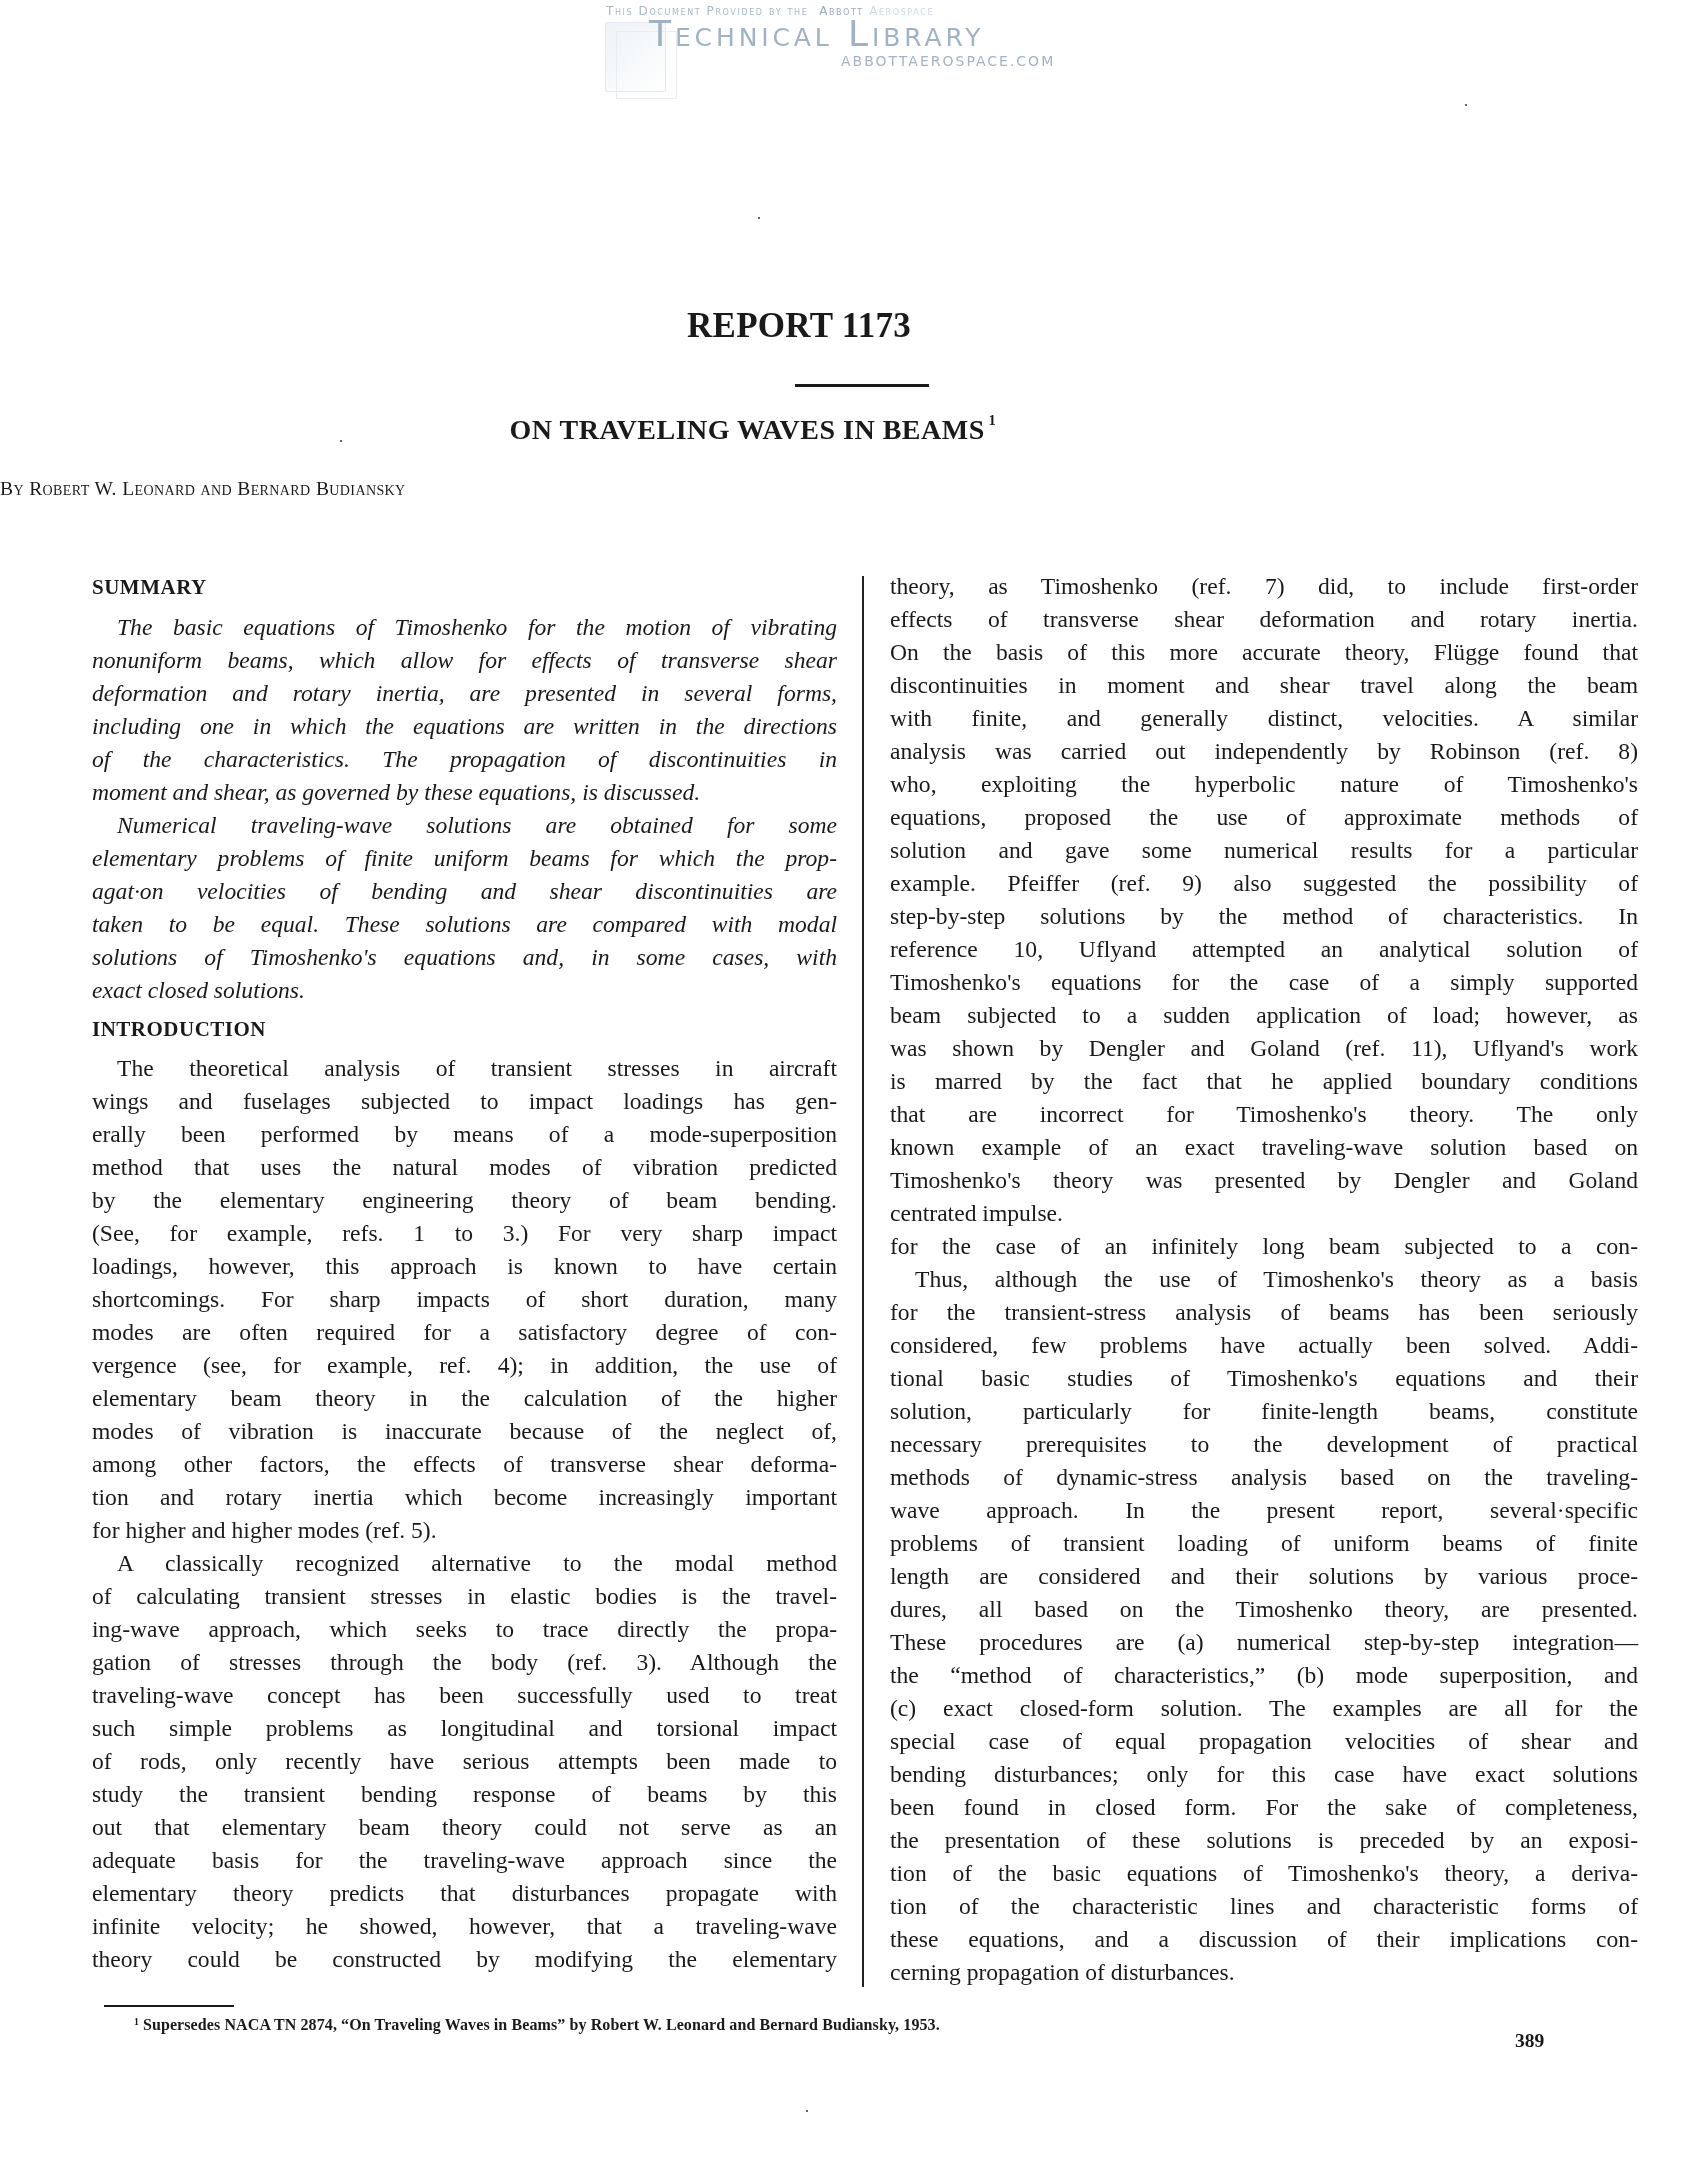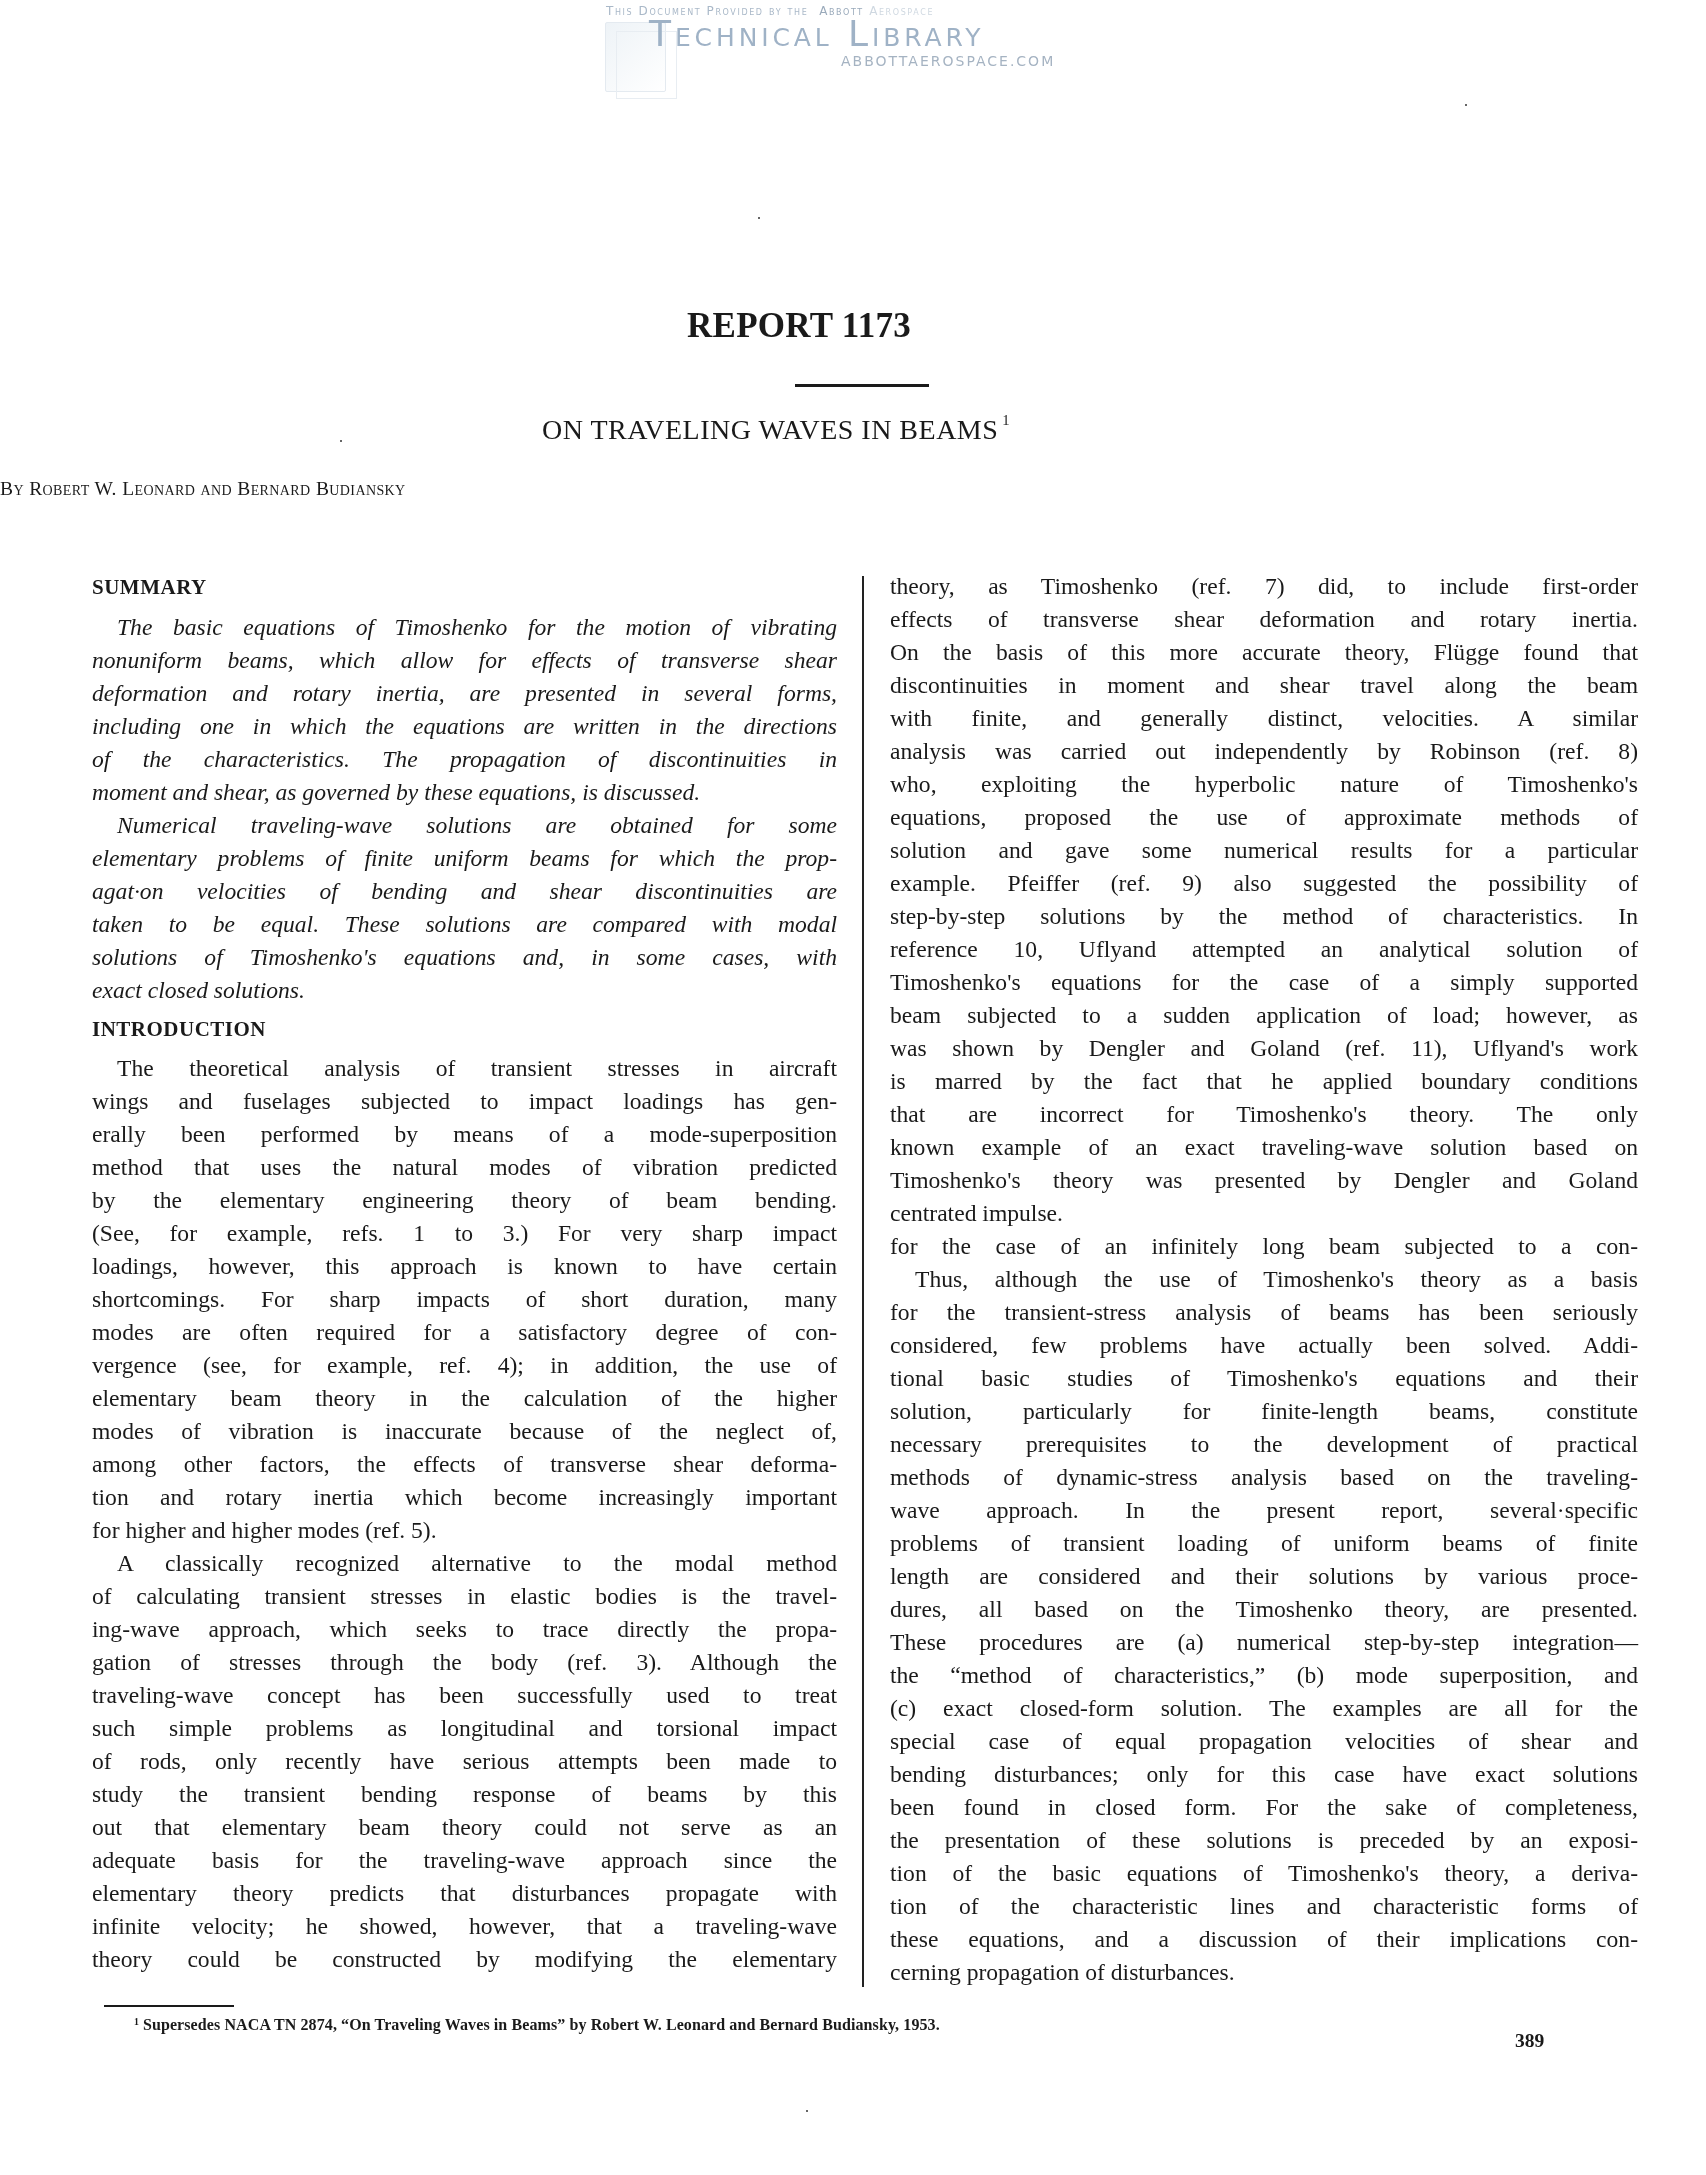--- a/index.html
+++ b/index.html
@@ -9,21 +9,21 @@
   .wm-top { left:606px; top:3.9px; font-size:12px; letter-spacing:1.6px; color:#a9b8c8; font-variant:small-caps; }
   .wm-top .abbott { color:#9aaabb; }
   .wm-top .aero { color:#cfd8e1; }
   .wm-lib { left:649px; top:17.6px; font-size:36px; letter-spacing:3.9px; color:#9fb2c6; font-variant:small-caps; line-height:32px; }
   .wm-url { left:841px; top:53px; font-size:14px; letter-spacing:2px; color:#a5b3c2; }
   .wm-page { left:605px; top:21.5px; width:59px; height:68px; border:1px solid #e4eaf0; border-radius:2px; background:linear-gradient(135deg,#eef3f7,#ffffff); }
   .wm-page2 { left:616px; top:31px; width:59px; height:66px; border:1px solid #e8edf2; }
 
   .report { left:0; width:1598px; top:306px; text-align:center; font-size:35px; font-weight:bold; letter-spacing:0.3px; }
   .rule { left:795px; top:384px; width:134px; height:2.9px; background:#1a1a1a; }
-  .title { left:0; width:1506px; top:414px; text-align:center; font-size:28px; font-weight:normal; letter-spacing:0.5px;padding-left:23px; }
+  .title { left:0; width:1506px; top:414px; text-align:center; font-size:28px; font-weight:bold; letter-spacing:0.5px; }
   .title sup { font-size:14.6px; vertical-align:top; position:relative; top:-2px; margin-left:3.9px; }
   .byline { left:0; width:1707px; top:478px; text-align:left; font-size:19.5px; font-variant:small-caps; letter-spacing:0.4px; }
 
   .heading { text-align:left; font-size:21px; font-weight:bold; letter-spacing:0.5px; }
   .col-left { left:92px; width:745px; }
   .col-right { left:890px; width:748px; }
   .lines { position:absolute; }
   .ln { display:block; height:33px; line-height:33px; font-size:23.6px; text-align:justify; text-align-last:justify; white-space:nowrap; }
   .ln.end { text-align-last:left; }
   .ln.ind { text-indent:25px; }

